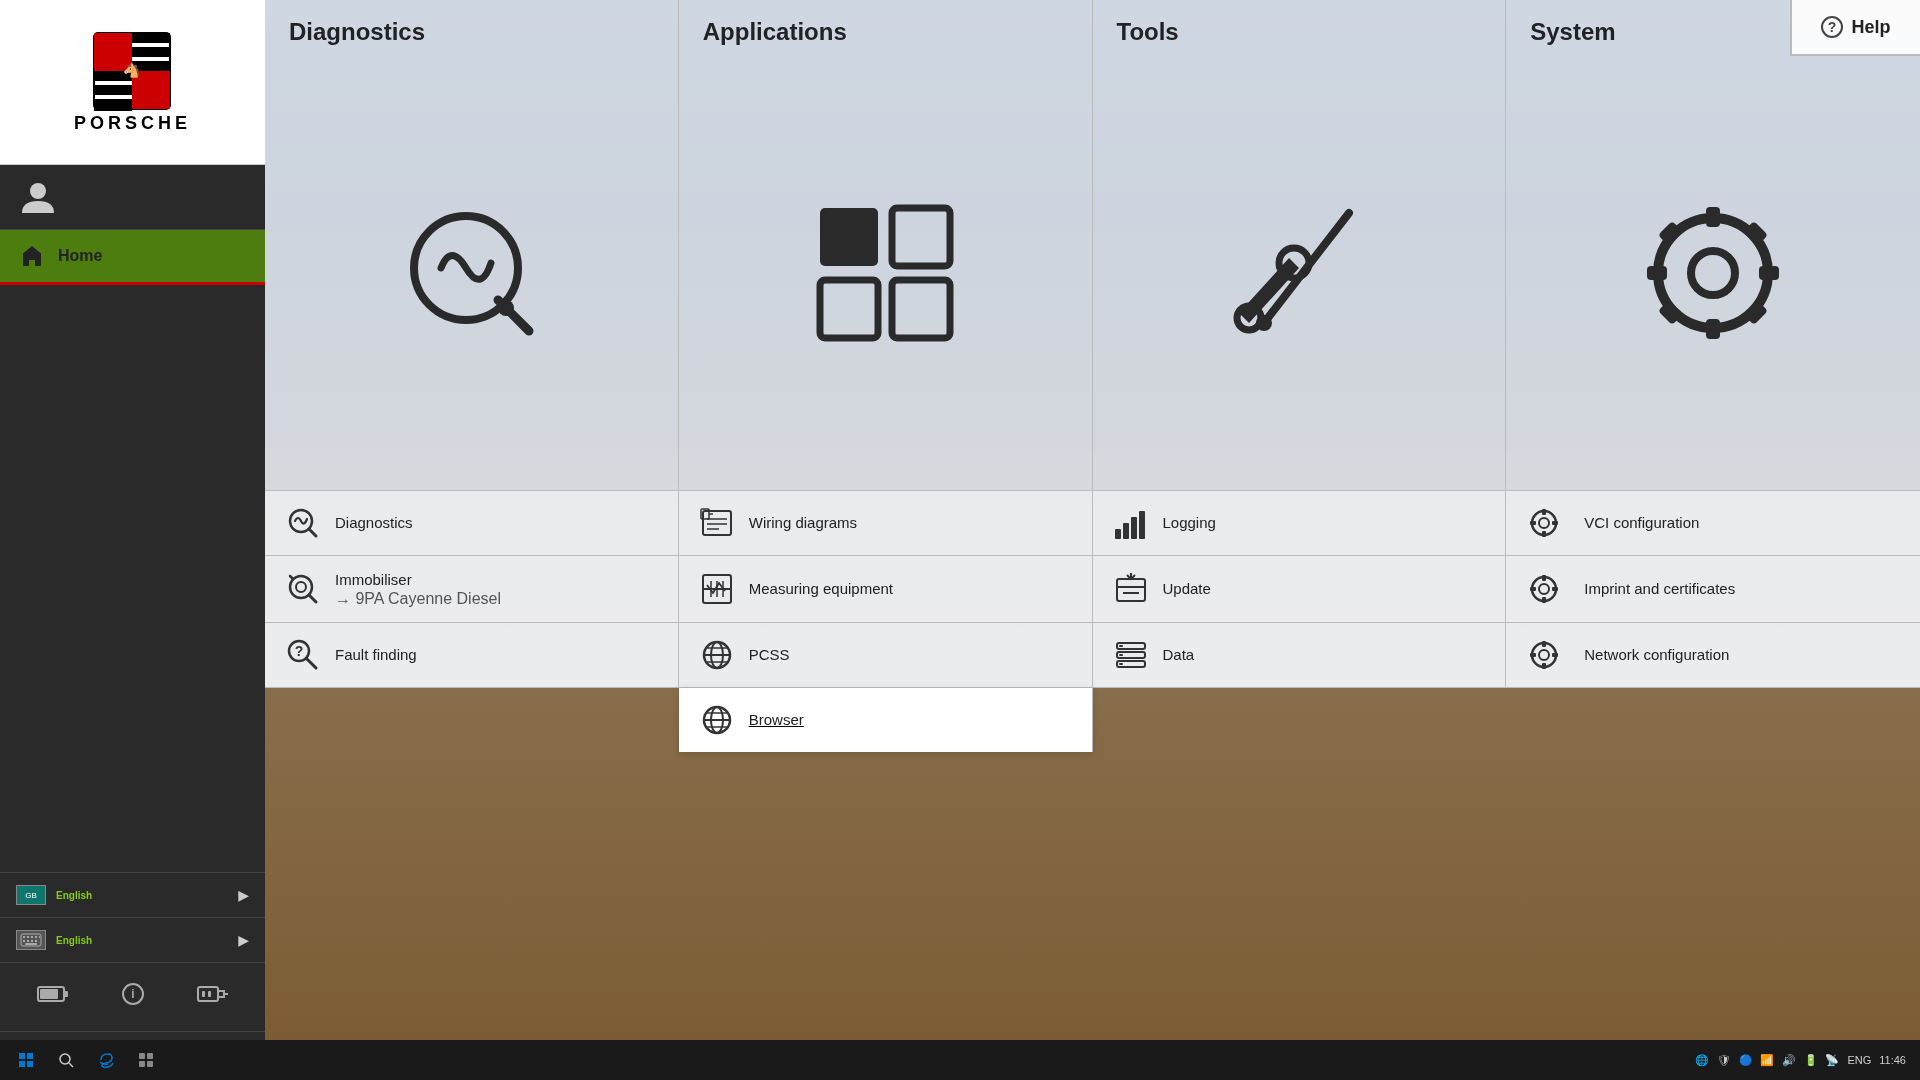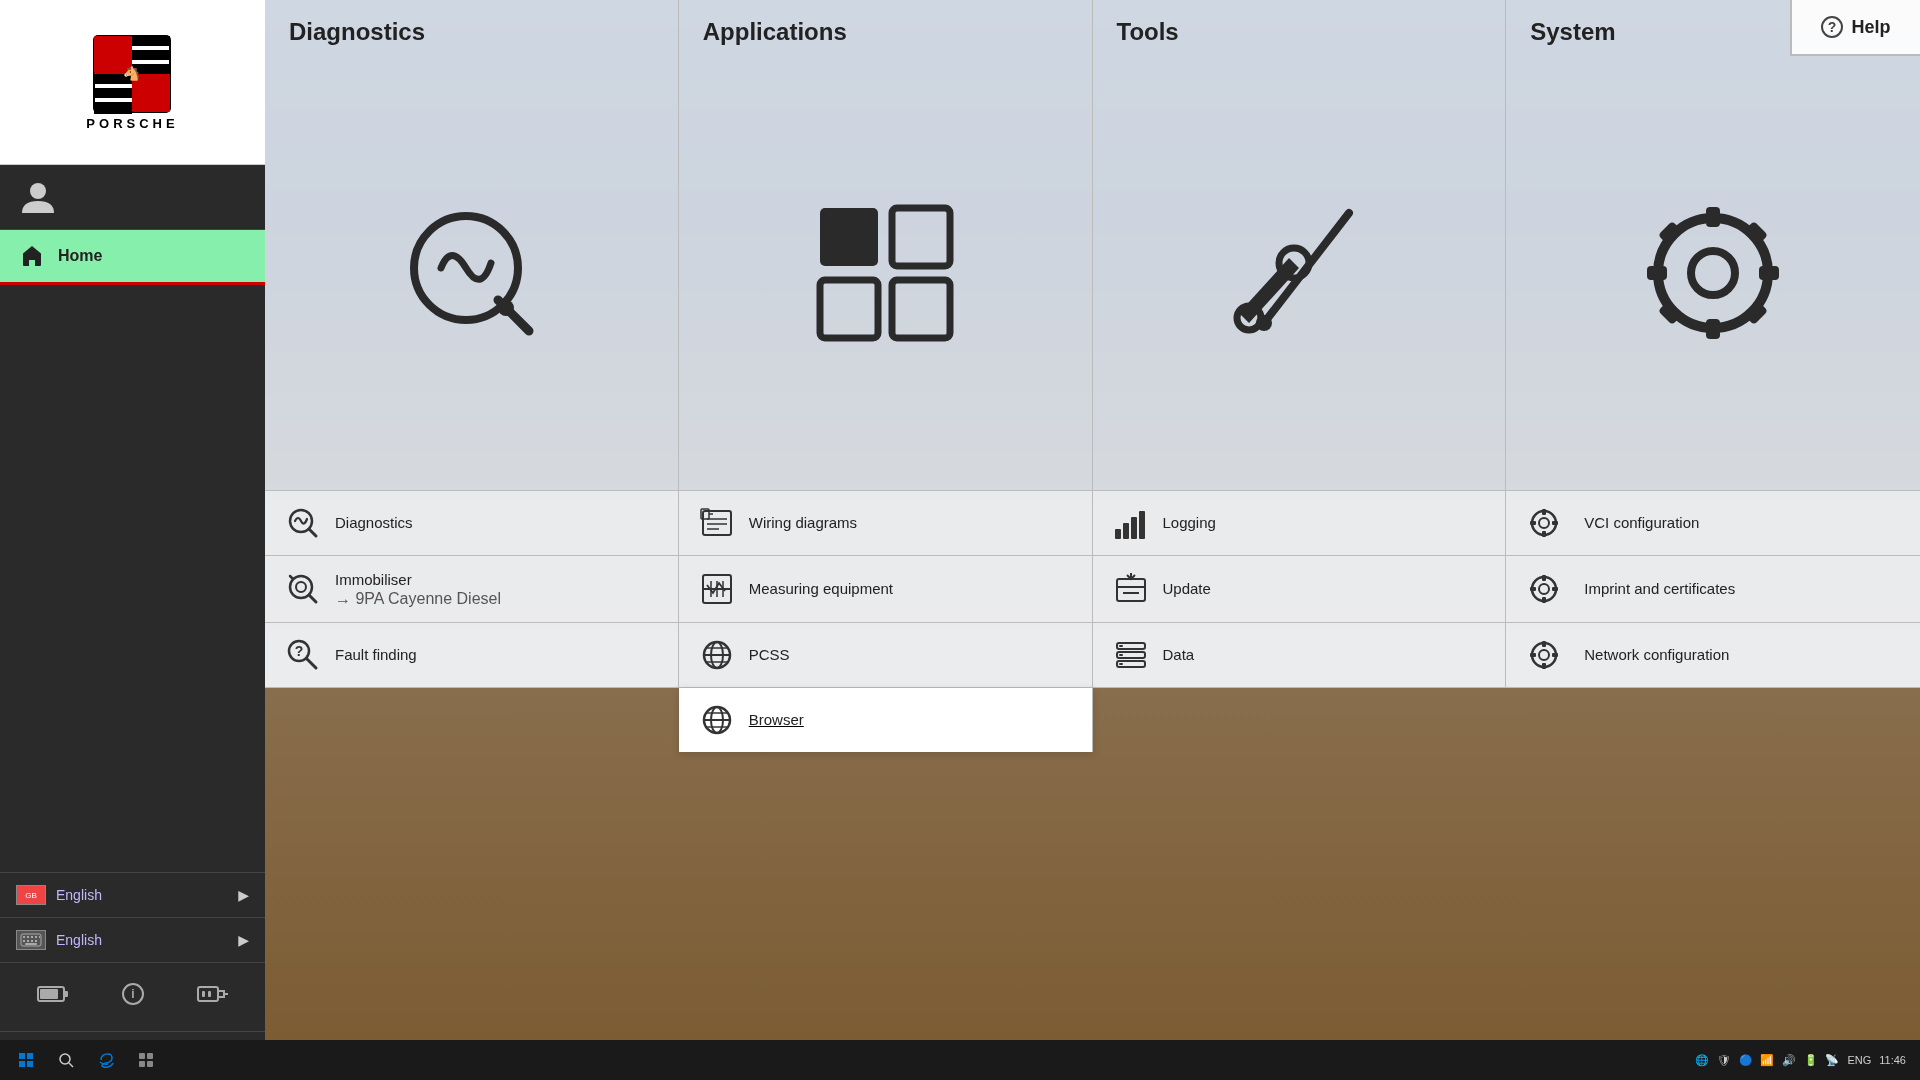--- a/index.html
+++ b/index.html
@@ -31,21 +31,21 @@
       flex-direction: column;
       align-items: center;
     }
 
     .porsche-emblem {
       width: 80px;
       height: 80px;
     }
 
     .porsche-text {
-      font-size: 13px;
+      font-size: 18px;
       font-weight: bold;
       letter-spacing: 4px;
       color: #000;
       margin-top: 2px;
       text-align: right;
     }
 
     #user-area {
       padding: 14px 20px;
       display: flex;
@@ -53,21 +53,21 @@
       border-bottom: 1px solid #444;
     }
 
     .user-icon {
       width: 36px;
       height: 36px;
       color: #ccc;
     }
 
     #home-item {
-      background: #86efac;
+      background: #4d7c0f;
       padding: 14px 20px;
       display: flex;
       align-items: center;
       gap: 14px;
       border-bottom: 3px solid #cc0000;
       cursor: pointer;
     }
 
     #home-item span {
       font-size: 16px;
@@ -88,42 +88,43 @@
 
     .lang-item-left {
       display: flex;
       align-items: center;
       gap: 10px;
     }
 
     .lang-flag {
       width: 30px;
       height: 20px;
-      background: #ef4444;
+      background: #0f766e;
       border: 1px solid #888;
       font-size: 8px;
       color: white;
       display: flex;
       align-items: center;
       justify-content: center;
     }
 
     .kb-icon {
       width: 30px;
       height: 20px;
       background: #555;
       border: 1px solid #888;
       display: flex;
       align-items: center;
       justify-content: center;
     }
 
     .lang-label {
-      color: #c4b5fd;
-      font-size: 14px;
+      color: #84cc16;
+      font-size: 10px;
+      font-weight: bold;
     }
 
     .chevron-right {
       color: #ccc;
       font-size: 14px;
     }
 
     .sidebar-bottom {
       display: flex;
       align-items: center;

